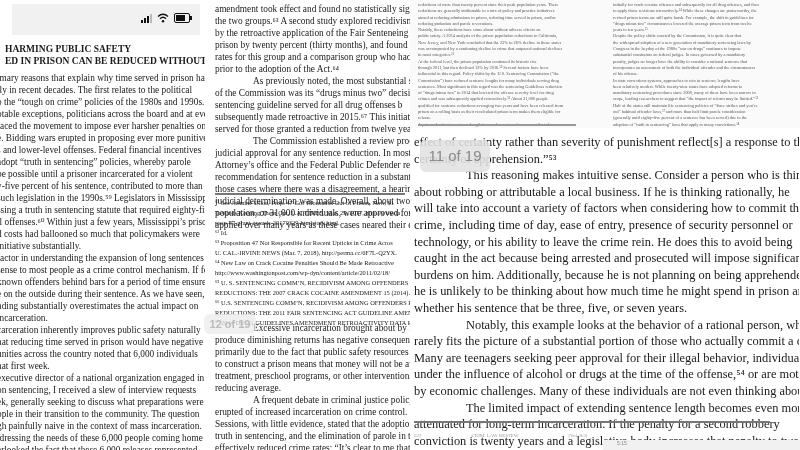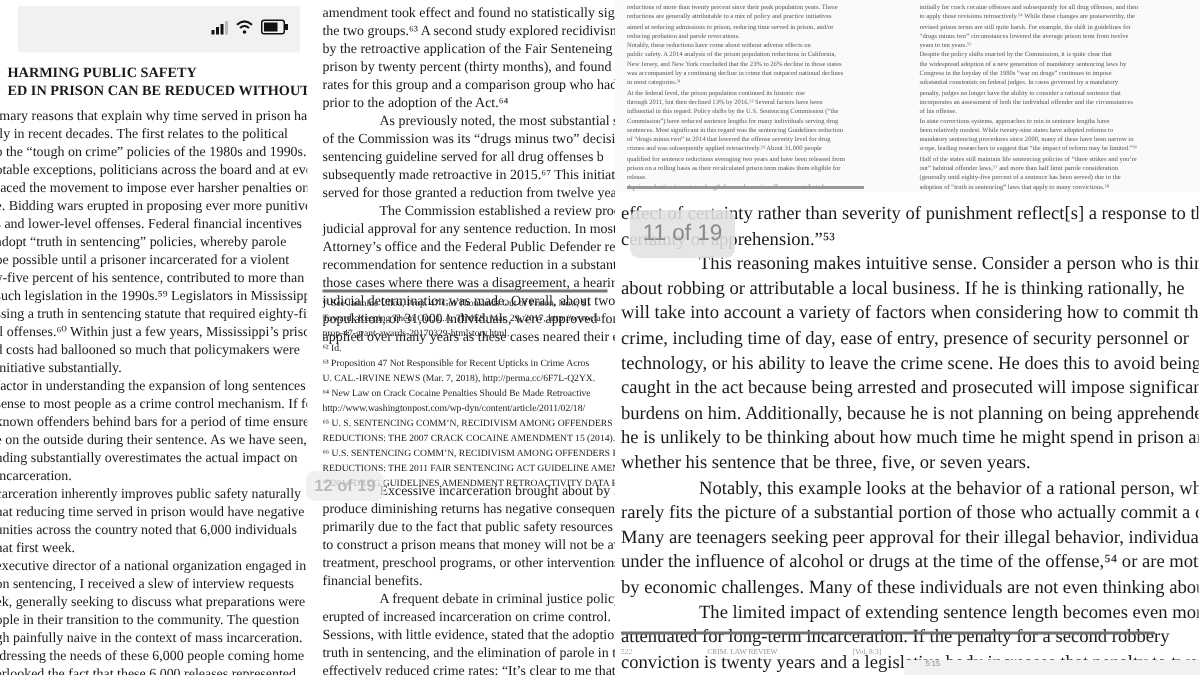--- a/index.html
+++ b/index.html
@@ -145,21 +145,21 @@
       <div>⁶⁶ U.S. SENTENCING COMM’N, RECIDIVISM AMONG OFFENDERS RECE</div>
       <div>REDUCTIONS: THE 2011 FAIR SENTENCING ACT GUIDELINE AMENDMEN</div>
       <div>⁶⁷ 2014 DRUG GUIDELINES AMENDMENT RETROACTIVITY DATA REPOR</div>
     </div>
   <div class="txt mid-body2" id="mid-bottom">
       <div class="indent">Excessive incarceration brought about by len</div>
       <div>produce diminishing returns has negative consequences f</div>
       <div>primarily due to the fact that public safety resources are fin</div>
       <div>to construct a prison means that money will not be ava</div>
       <div>treatment, preschool programs, or other interventions th</div>
-      <div>financial benefits.</div>
+      <div>reducing average.</div>
       <div class="indent">A frequent debate in criminal justice policy d</div>
       <div>erupted of increased incarceration on crime control.</div>
       <div>Sessions, with little evidence, stated that the adoption o</div>
       <div>truth in sentencing, and the elimination of parole in the fed</div>
       <div>effectively reduced crime rates: “It’s clear to me that it</div>
     </div>
 </div>
 
 <div class="panel p-tr1">
   <div class="small" id="tr1">
@@ -213,21 +213,21 @@
 </div>
 
 <div class="panel p-br">
   <div class="big" id="br">
       <div>effect of certainty rather than severity of punishment reflect[s] a response to the</div>
       <div>certainty of apprehension.”⁵³</div>
       <div class="ind">This reasoning makes intuitive sense.  Consider a person who is thinking</div>
       <div>about robbing or attributable a local business.  If he is thinking rationally, he</div>
       <div>will take into account a variety of factors when considering how to commit the</div>
       <div>crime, including time of day, ease of entry, presence of security personnel or</div>
-      <div>technology, or his ability to leave the crime scene. He does this to avoid being</div>
+      <div>technology, or his ability to leave the crime rein. He does this to avoid being</div>
       <div>caught in the act because being arrested and prosecuted will impose significant</div>
       <div>burdens on him.  Additionally, because he is not planning on being apprehended,</div>
       <div>he is unlikely to be thinking about how much time he might spend in prison and</div>
       <div>whether his sentence that be three, five, or seven years.</div>
       <div class="ind">Notably, this example looks at the behavior of a rational person, which</div>
       <div>rarely fits the picture of a substantial portion of those who actually commit a crime.</div>
       <div>Many are teenagers seeking peer approval for their illegal behavior, individuals</div>
       <div>under the influence of alcohol or drugs at the time of the offense,⁵⁴ or are motivated</div>
       <div>by economic challenges.  Many of these individuals are not even thinking about</div>
       <div class="ind">The limited impact of extending sentence length becomes even more</div>

